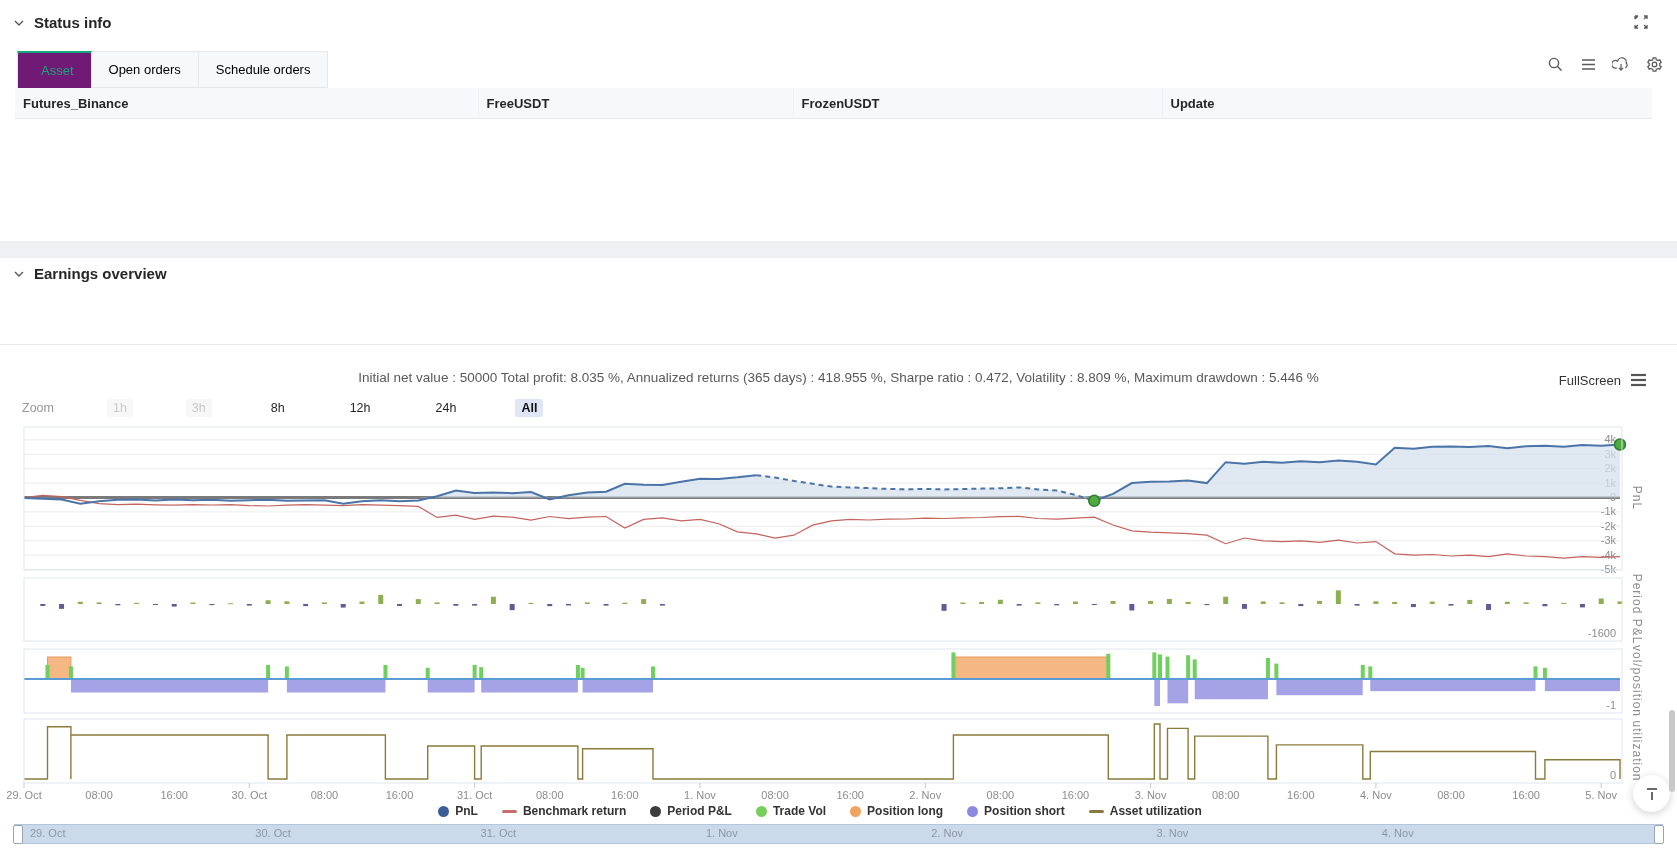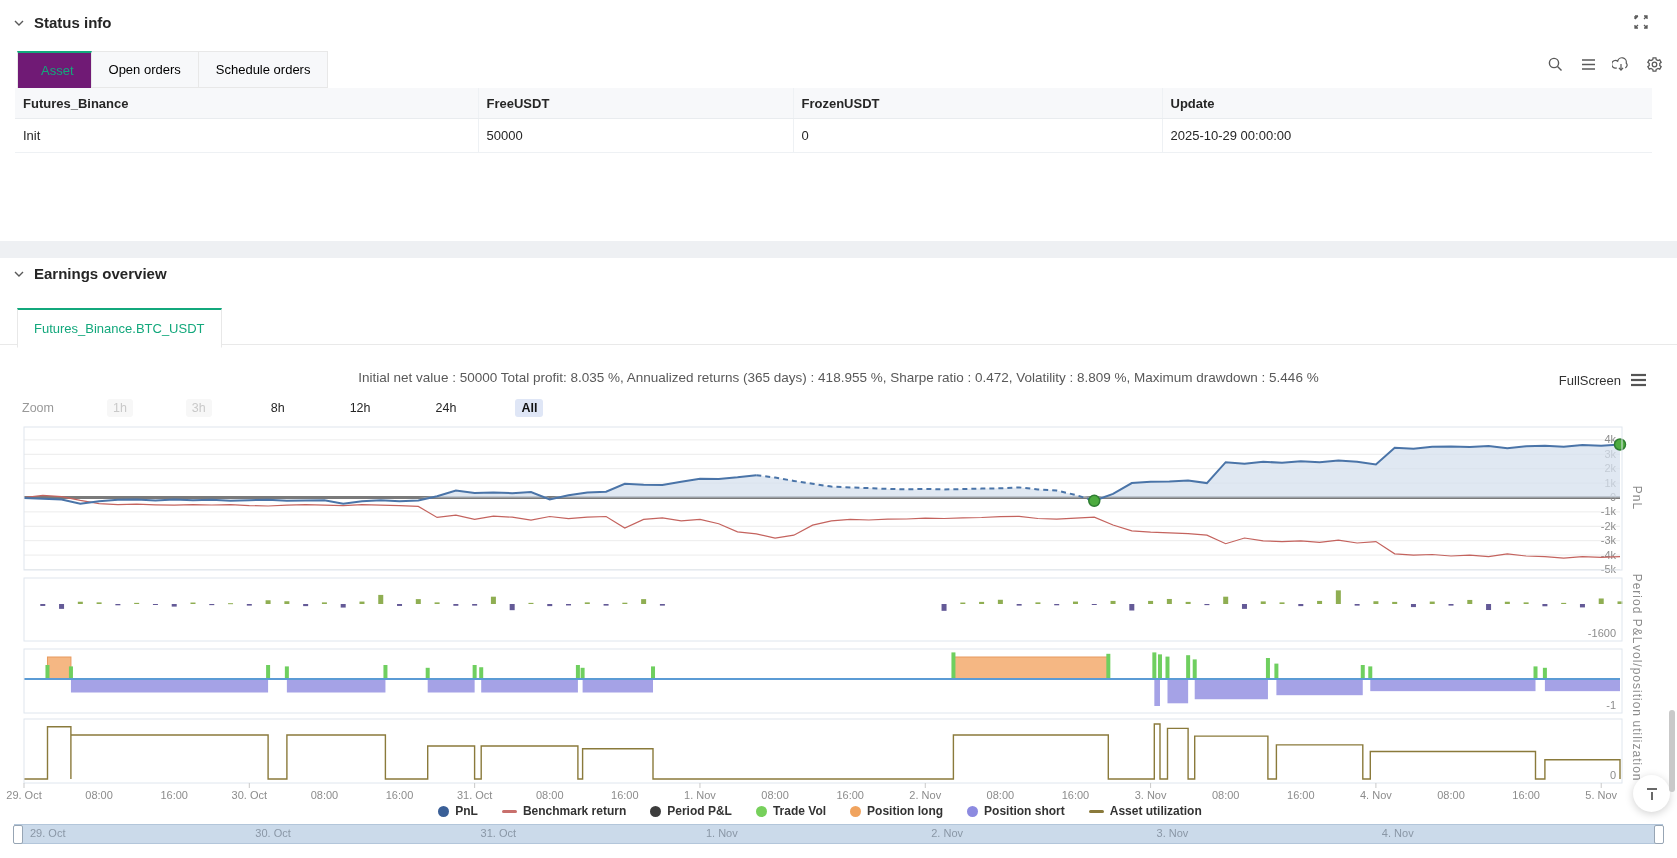--- a/index.html
+++ b/index.html
@@ -114,45 +114,34 @@
       </colgroup>
     <thead>
         <tr id="thead-row">
           <th>Futures_Binance</th>
           <th>FreeUSDT</th>
           <th>FrozenUSDT</th>
           <th>Update</th>
         </tr>
       </thead>
     <tbody id="tbody">
-        <tr>
-          <td>Init</td>
-          <td>50000</td>
-          <td>0</td>
-          <td>2025-10-29 00:00:00</td>
-        </tr>
       </tbody>
   </table>
 </div>
 
 <div id="grayband" class="abs"></div>
 
 <div id="card2" class="abs">
   <div class="sec-head abs" style="left:13px;top:7px;">
     <svg class="chev" viewBox="0 0 12 12">
         <polyline points="2,4 6,8 10,4" fill="none" stroke="#595959" stroke-width="1.4"></polyline>
       </svg>
     <span>Earnings overview</span>
   </div>
   <div class="abs" style="left:0;top:86px;width:1677px;height:1px;background:#e9e9e9;"></div>
-  <div class="abs" style="left:17px;top:50px;height:37px;display:flex;align-items:center;justify-content:center;
-       padding:0 16px;background:#fff;border:1px solid #e8e8e8;border-top:2px solid #13a87c;border-bottom:1px solid #fff;
-       font-size:13px;color:#13a87c;z-index:2;">
-    <span>Futures_Binance.BTC_USDT</span>
-  </div>
 </div>
 
 <div id="summary" class="abs">Initial net value : 50000 Total profit: 8.035 %, Annualized returns (365 days) : 418.955 %, Sharpe ratio : 0.472, Volatility : 8.809 %, Maximum drawdown : 5.446 %</div>
 
 <div id="fsbox" class="abs">
   <span>FullScreen</span>
   <span class="icbtn">
     <svg width="17" height="14" viewBox="0 0 17 14" stroke="#555" stroke-width="2.2">
         <line x1="1" y1="2" x2="16" y2="2"></line>
         <line x1="1" y1="7" x2="16" y2="7"></line>

